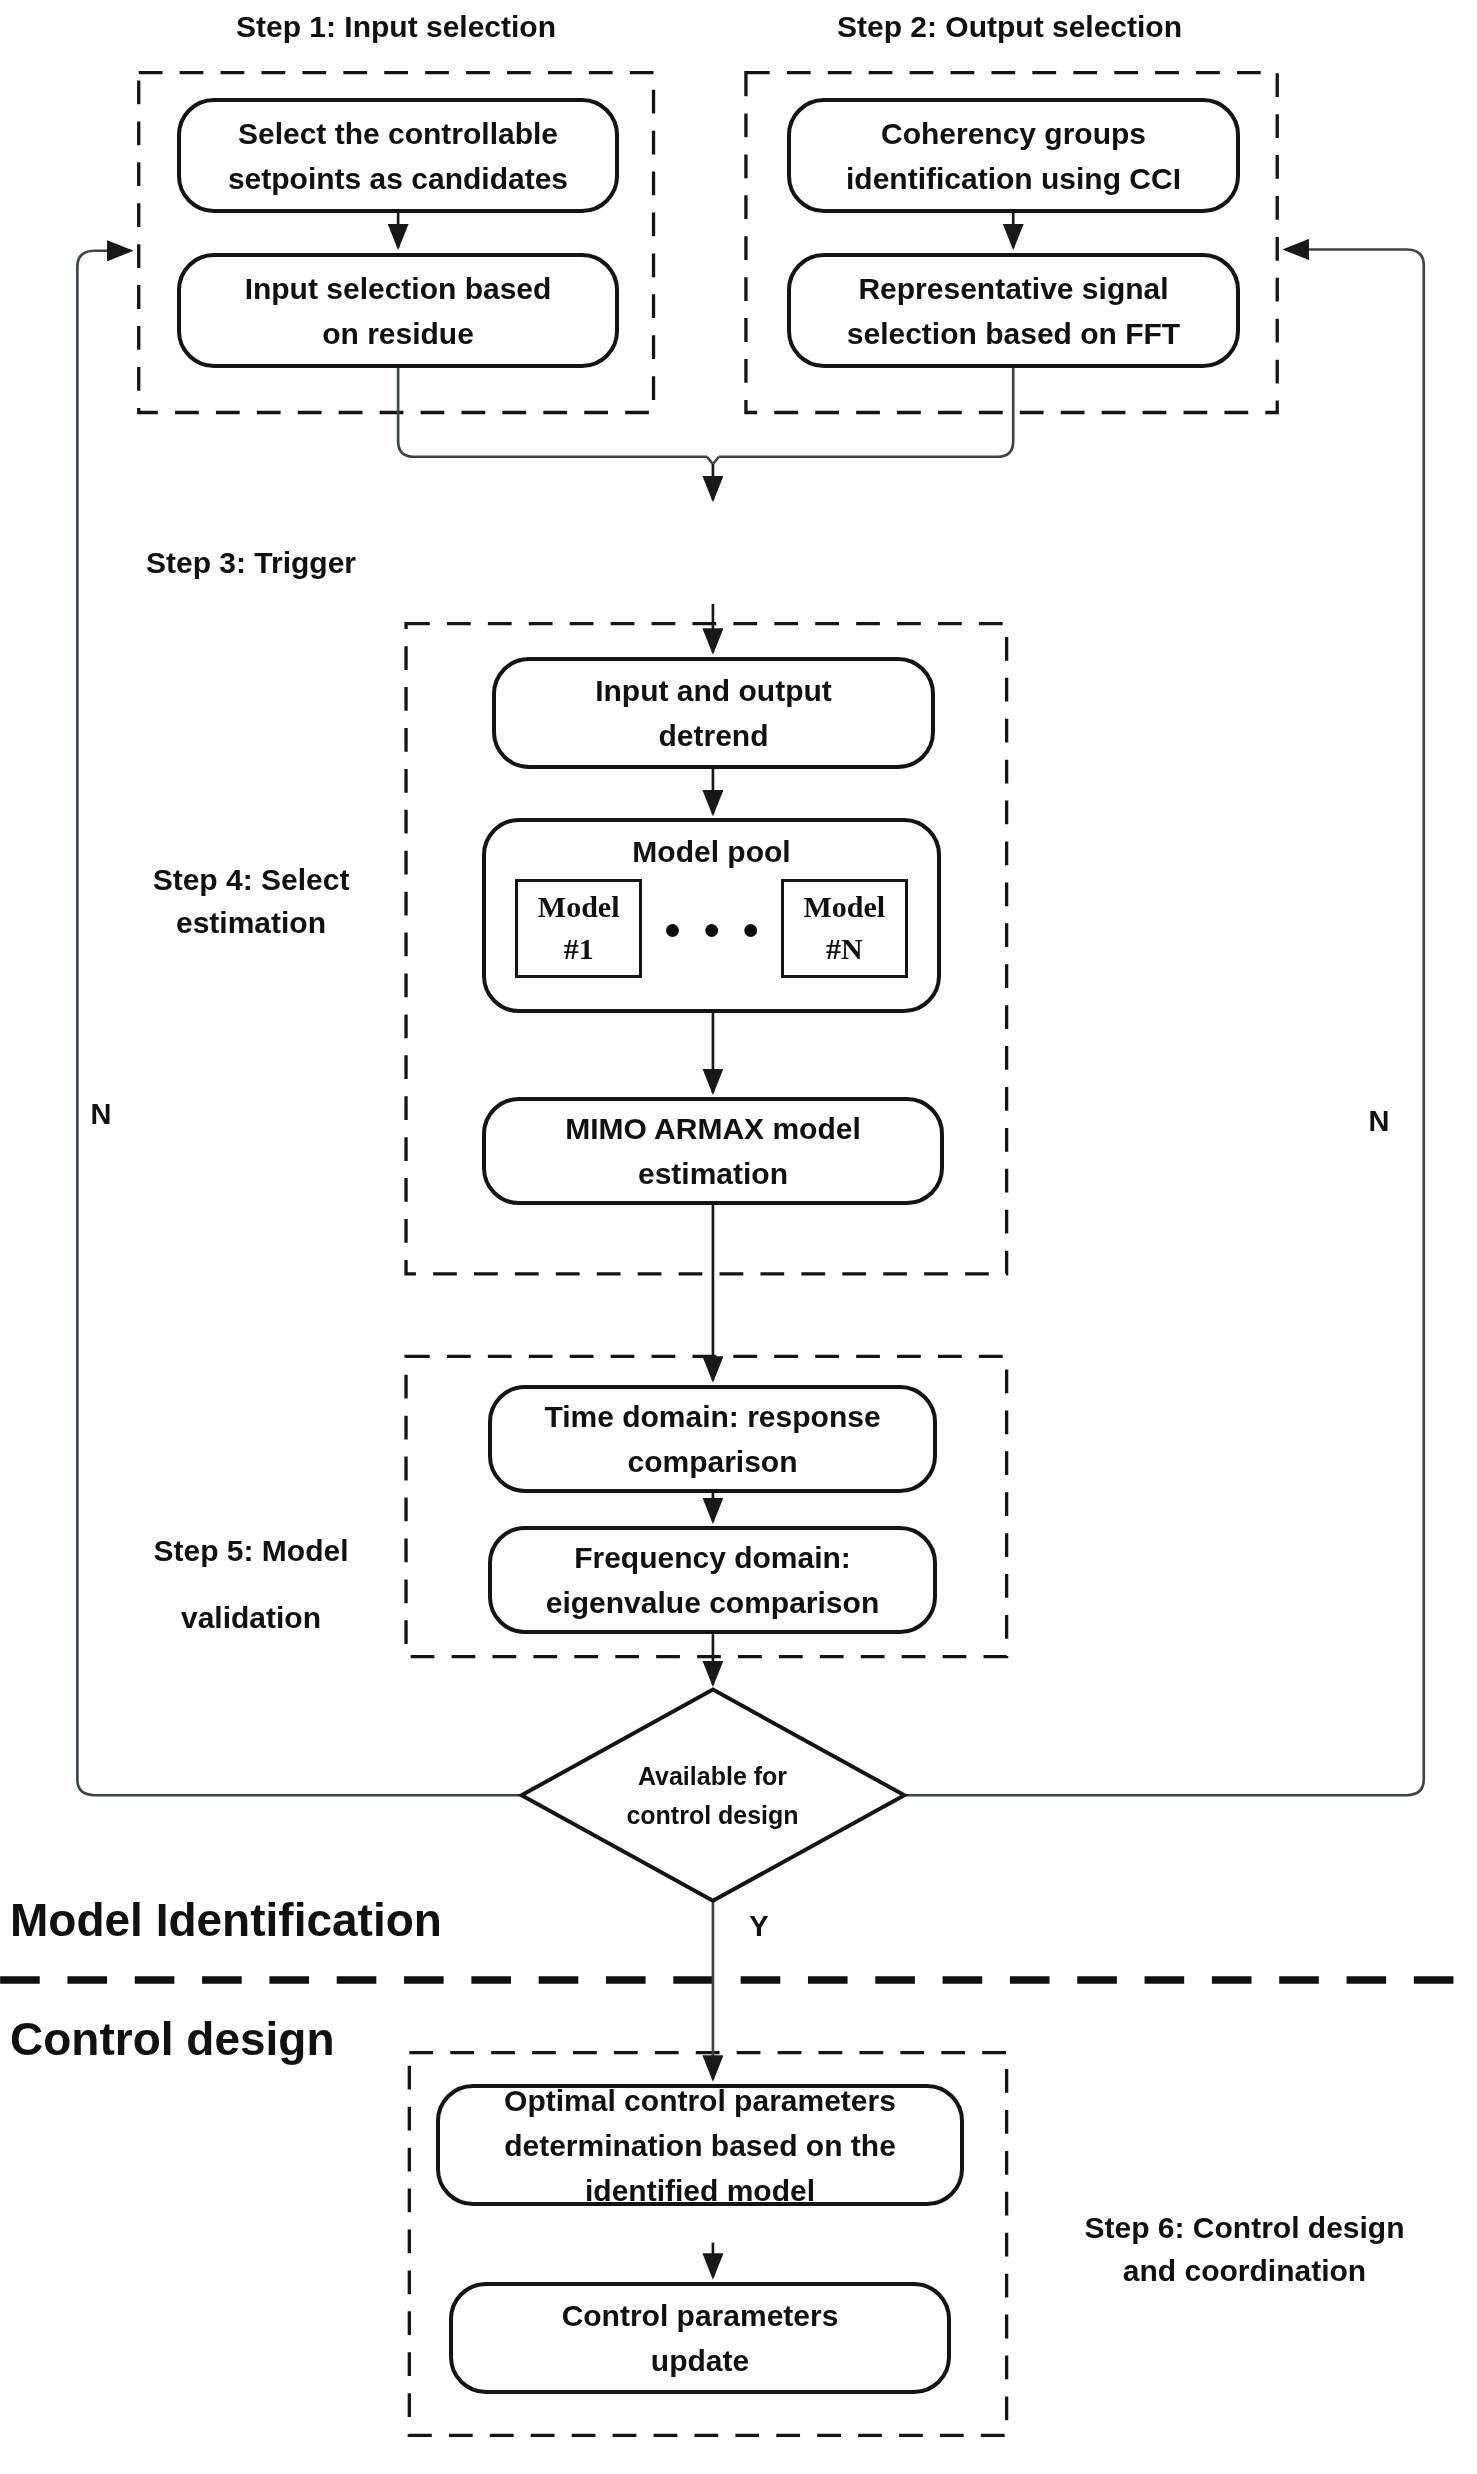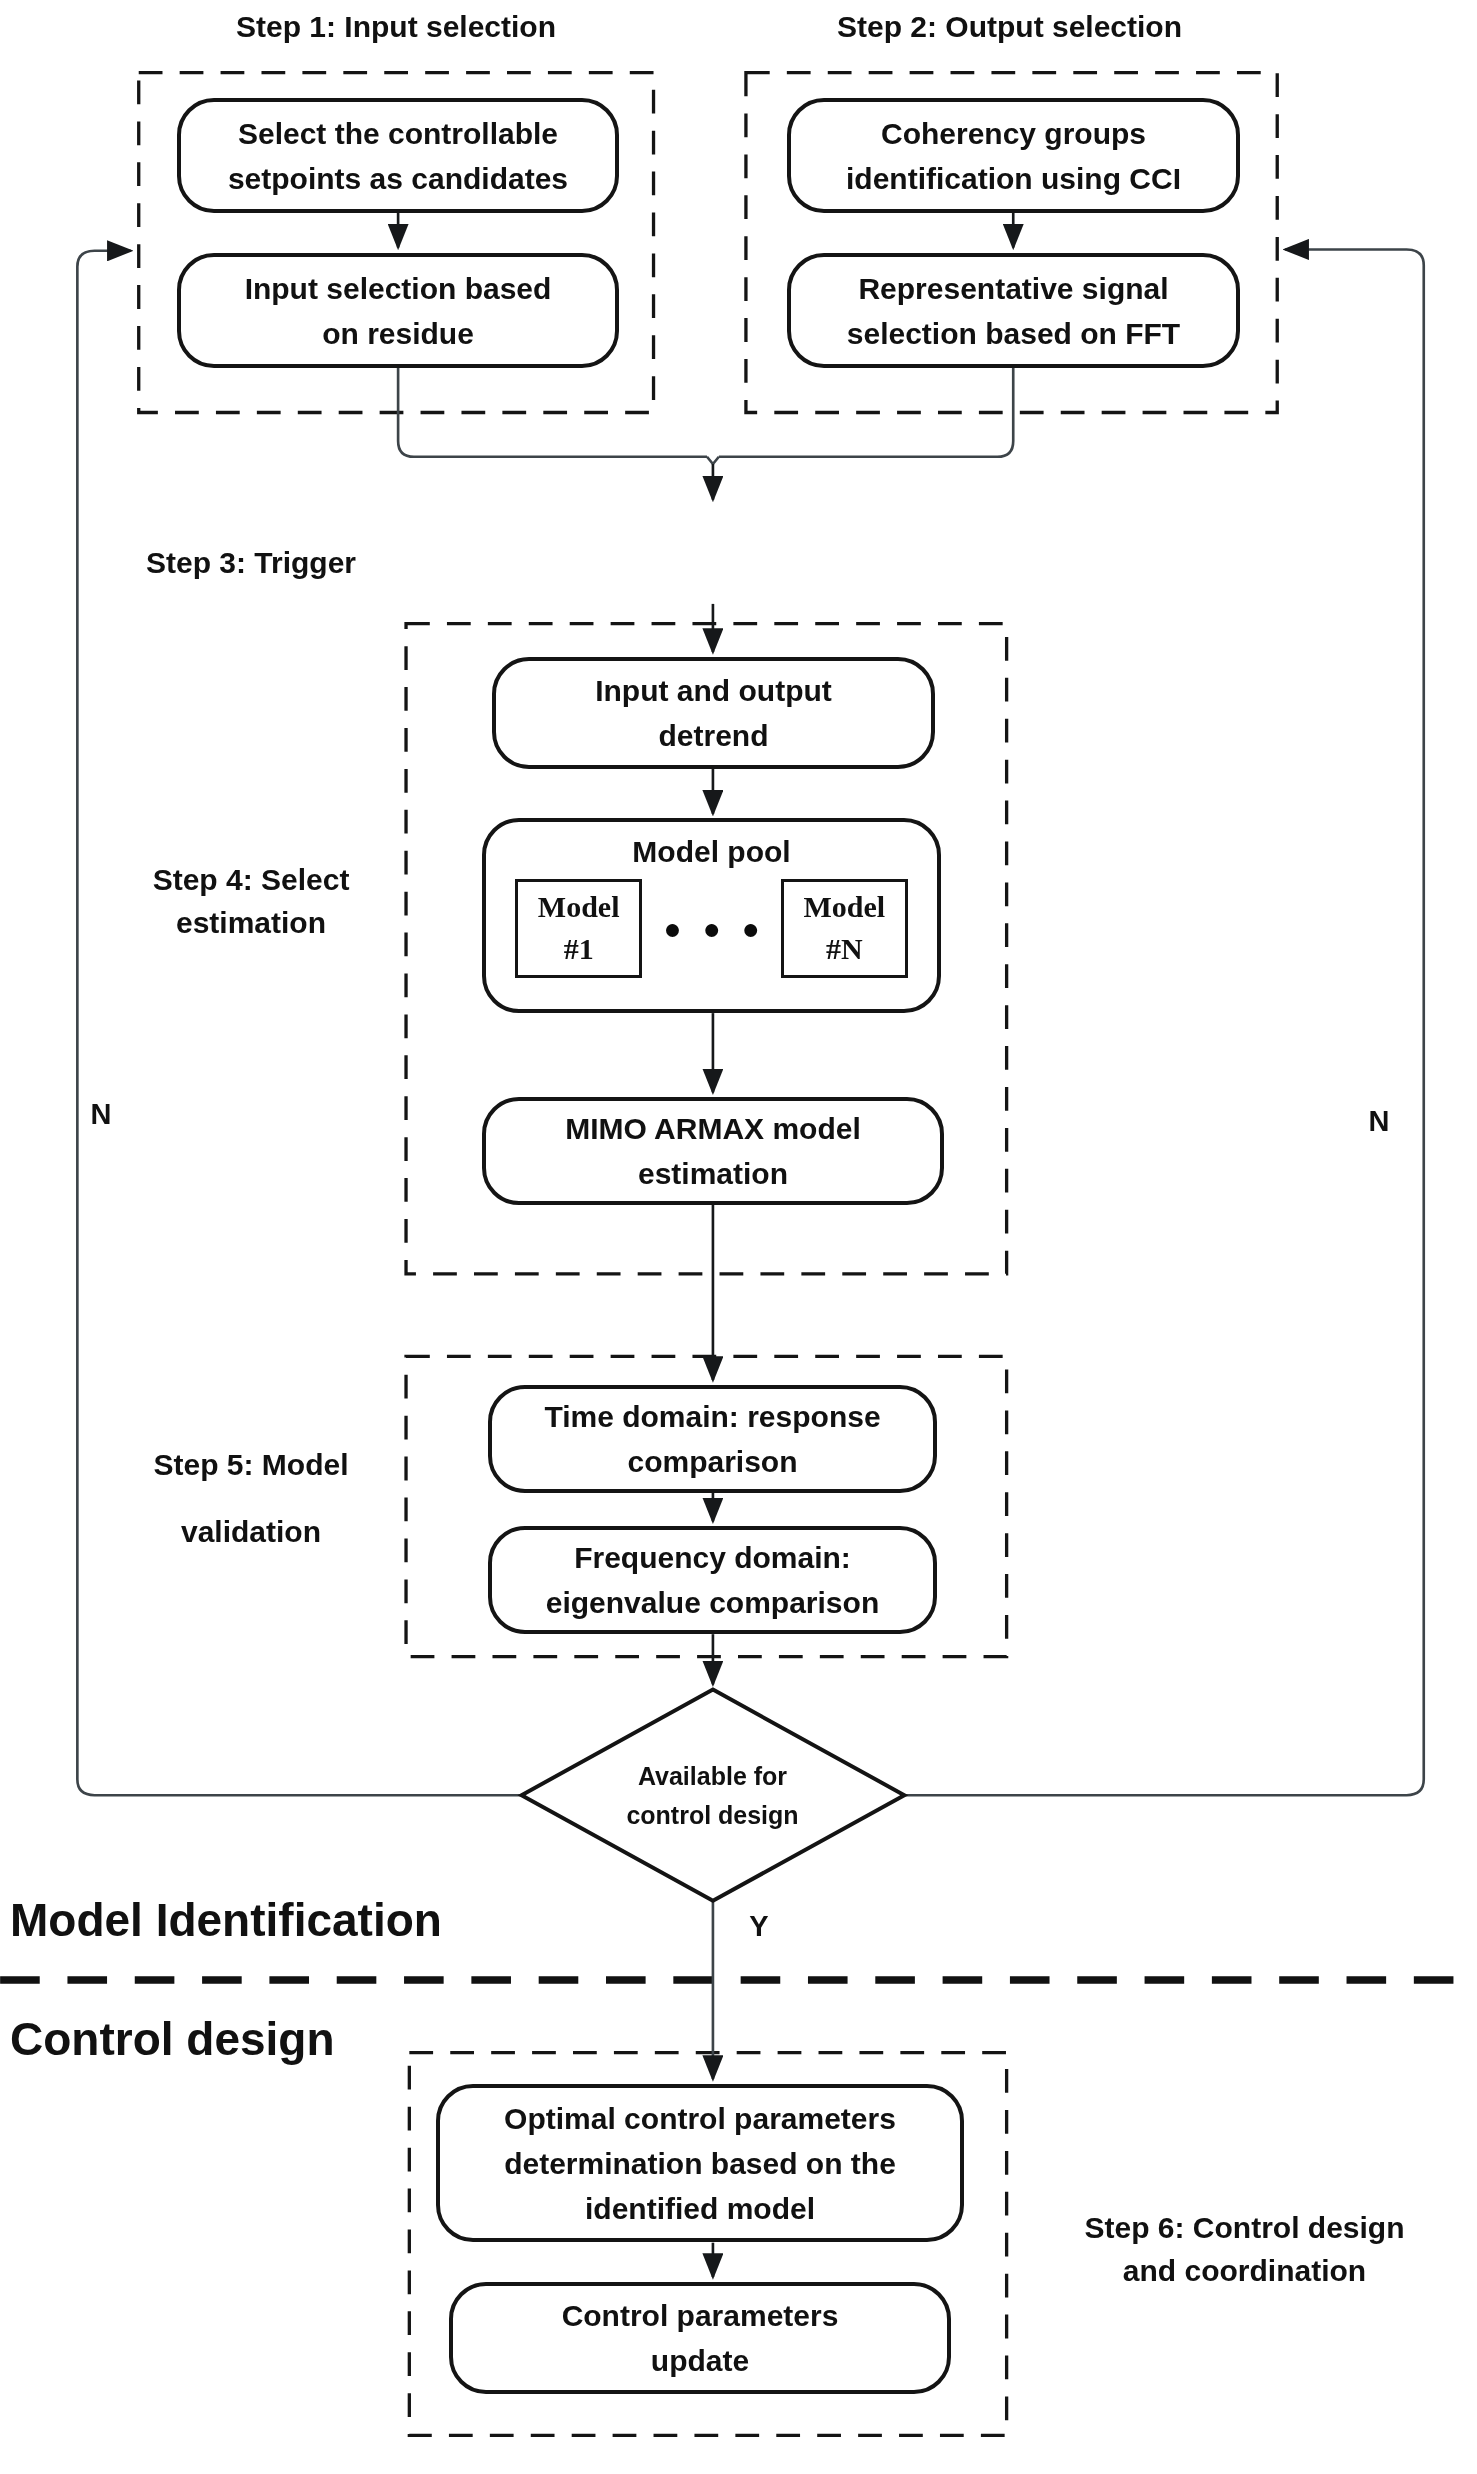--- a/index.html
+++ b/index.html
@@ -185,21 +185,21 @@
   </div>
 
   <div class="node" style="left:482px; top:1097px; width:462px; height:108px;">
       <span class="ln">MIMO ARMAX model</span>
       <span class="ln">estimation</span>
     </div>
 
   <div class="label branch-label" style="left:78px; top:1094px; width:46px; height:40px;">N</div>
   <div class="label branch-label" style="left:1356px; top:1101px; width:46px; height:40px;">N</div>
 
-  <div class="label" style="left:99px; top:1450px; width:304px; height:96px;gap:23px;">
+  <div class="label" style="left:99px; top:1536px; width:304px; height:96px;gap:23px;">
       <span class="ln">Step 5: Model</span>
       <span class="ln">validation</span>
     </div>
   <div class="node" style="left:488px; top:1385px; width:449px; height:108px;">
       <span class="ln">Time domain: response</span>
       <span class="ln">comparison</span>
     </div>
   <div class="node" style="left:488px; top:1526px; width:449px; height:108px;">
       <span class="ln">Frequency domain:</span>
       <span class="ln">eigenvalue comparison</span>
@@ -207,21 +207,21 @@
 
   <div class="diamond-label" style="left:574px; top:1744px; width:277px; height:103px;">
       <span class="ln">Available for</span>
       <span class="ln">control design</span>
     </div>
   <div class="label branch-label" style="left:736px; top:1906px; width:46px; height:40px;">Y</div>
 
   <div class="label section-label left-align" style="left:10px; top:1895px; width:462px; height:51px;">Model Identification</div>
   <div class="label section-label left-align" style="left:10px; top:2014px; width:462px; height:51px;">Control design</div>
 
-  <div class="node" style="left:436px; top:2084px; width:528px; height:158px;">
+  <div class="node" style="left:436px; top:2084px; width:528px; height:122px;">
       <span class="ln">Optimal control parameters</span>
       <span class="ln">determination based on the</span>
       <span class="ln">identified model</span>
     </div>
   <div class="node" style="left:449px; top:2282px; width:502px; height:112px;">
       <span class="ln">Control parameters</span>
       <span class="ln">update</span>
     </div>
   <div class="label" style="left:1020px; top:2196px; width:449px; height:106px;">
       <span class="ln">Step 6: Control design</span>

